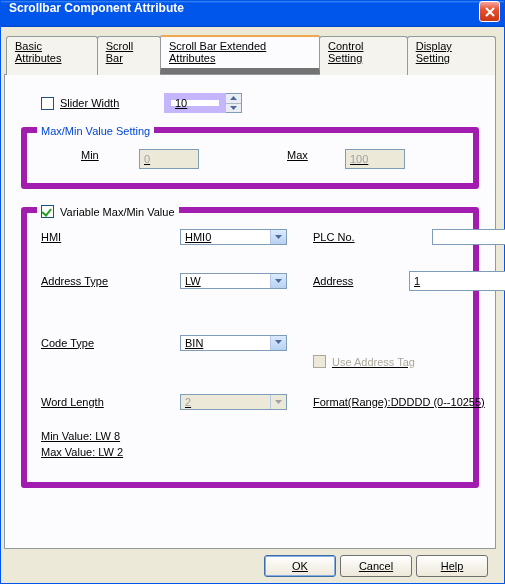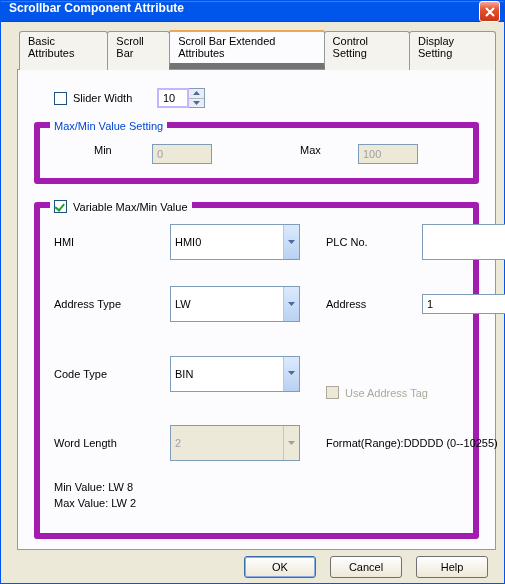--- a/index.html
+++ b/index.html
@@ -2,52 +2,52 @@
 <html><head>
 <meta charset="utf-8">
 <style>
   * { box-sizing: border-box; font-family: Tahoma, Arial, sans-serif; font-size: 11px; }
   body { margin: 0; background: #ece9d8; }
   .window { width: 505px; height: 584px; background: #ece9d8; border: 1px solid #0055ea; position: relative; display: flex; flex-direction: column; }
   .titlebar { height: 26px; background: linear-gradient(to bottom, #3b8cf7 0%, #0055ea 8%, #0055ea 92%, #0046c8 100%); display: flex; align-items: flex-start; padding: 0 4px 0 8px; }
   .titlebar .title { color: #fff; font-weight: bold; font-size: 12px; flex: 1; }
   .close-btn { width: 21px; height: 21px; background: linear-gradient(to bottom, #f5a5a0, #e6522c 40%, #c93718); border: 1px solid #fff; border-radius: 3px; color: #fff; display: flex; align-items: center; justify-content: center; cursor: pointer; }
   .close-btn svg { width: 10px; height: 10px; }
-  .client { flex: 1; padding: 8px 8px 6px 16px; display: flex; flex-direction: column; }
+  .client { flex: 1; padding: 8px 8px 6px 3px; display: flex; flex-direction: column; text-decoration: underline; }
   .tabstrip { display: flex; position: relative; z-index: 2; margin-left: 2px; }
   .tab { padding: 3px 8px 3px 8px; border: 1px solid #919b9c; border-bottom: none; background: #f4f3ee; border-top-left-radius: 3px; border-top-right-radius: 3px; margin-right: 0px; position: relative; top: 1px; cursor: pointer; }
   .tab:first-child { margin-left: 0; }
   .tab + .tab { margin-left: -1px; }
   .tab.active { background: #fcfcfe; top: 0; padding-top: 4px; padding-bottom: 4px; z-index: 3; border-bottom: 6px solid #737373; }
   .tab.active::before { content:""; position:absolute; top:-1px; left:0; right:0; height:2px; background:#f0a850; border-top-left-radius:3px; border-top-right-radius:3px; }
   .tabpage { flex: 1; border: 1px solid #919b9c; background: #fcfcfe; position: relative; z-index: 1; padding: 18px 16px 10px 16px; }
   .row { display: flex; align-items: center; margin-bottom: 14px; }
   .chk { width: 13px; height: 13px; border: 1px solid #1c5180; background: #fff; margin-right: 6px; display: inline-flex; align-items: center; justify-content: center; }
   .chk.checked::after { content: ""; width: 7px; height: 4px; border-left: 2px solid #21a121; border-bottom: 2px solid #21a121; transform: rotate(-50deg) translate(0px,-1px); }
   .label { color: #000; }
-  .num-input { width: 32px; height: 20px; border: 2px solid #c4b5fd; background: #fff; padding: 0 4px; display:flex; align-items:center; }
+  .num-input { width: 62px; height: 20px; border: 7px solid #c4b5fd; background: #fff; padding: 0 4px; display:flex; align-items:center;margin-left:20px; }
   .spin { width: 16px; height: 20px; border: 1px solid #7f9db9; border-left: none; background: #eaeef4; display: flex; flex-direction: column; }
   .spin .btn { flex:1; display:flex; align-items:center; justify-content:center; cursor:pointer; }
   .spin .btn + .btn { border-top: 1px solid #aeb8c4; }
   .spin svg { width: 7px; height: 5px; }
   .groupbox { border: 6px solid #a21caf; border-radius: 3px; margin-top: 6px; padding: 16px 14px 14px 14px; position: relative; }
   .groupbox .legend { position: absolute; top: -8px; left: 10px; background: #fcfcfe; padding: 0 4px; color: #0046d5; }
   .groupbox.with-chk .legend { display:flex; align-items:center; color:#000; }
   .txtbox { height: 20px; border: 1px solid #7f9db9; background: #fff; padding: 0 4px; display:flex; align-items:center; }
   .txtbox.disabled, .combo.disabled { background: #ece9d8; color: #a0a0a0; }
-  .combo { height: 36px; border: 1px solid #7f9db9; background: #fff; display:flex; align-items:center; padding: 0 0 0 4px; cursor:pointer; }
+  .combo { height: 16px; border: 1px solid #7f9db9; background: #fff; display:flex; align-items:center; padding: 0 0 0 4px; cursor:pointer;margin-left:23px; }
   .combo .val { flex:1; }
   .combo .arrow { width: 16px; height: 100%; background: linear-gradient(to bottom,#dbeafe,#b9d1f2); border-left:1px solid #b4c7e7; display:flex; align-items:center; justify-content:center; }
   .combo .arrow svg { width:7px; height:5px; }
   .grid2 { display: grid; grid-template-columns: 90px 130px 70px 150px; column-gap: 8px; row-gap: 14px; align-items: center; gap: 26px; }
   .disabled-text { color: #aca899; }
   .chk.disabled { background:#ece9d8; border-color:#aca899; }
   .format { color:#000; }
   .notes { margin-top: 18px; line-height: 16px; }
-  .footer { padding: 6px 8px 0 8px; display:flex; justify-content:flex-end; gap:14px; }
+  .footer { padding: 6px 8px 0 8px; display:flex; justify-content:flex-end; gap:4px; }
   .push { width: 72px; height: 22px; border: 1px solid #707070; background: linear-gradient(to bottom,#fff,#eee8d9); border-radius: 3px; cursor:pointer; display:flex; align-items:center; justify-content:center; }
   .push.default { border: 1px solid #3b6ea5; box-shadow: inset 0 0 0 1px #89ade4; }
 </style>
 </head>
 <body>
 
 <div class="window">
   <div class="titlebar">
     <span class="title">Scrollbar Component Attribute</span>
     <div class="close-btn">

